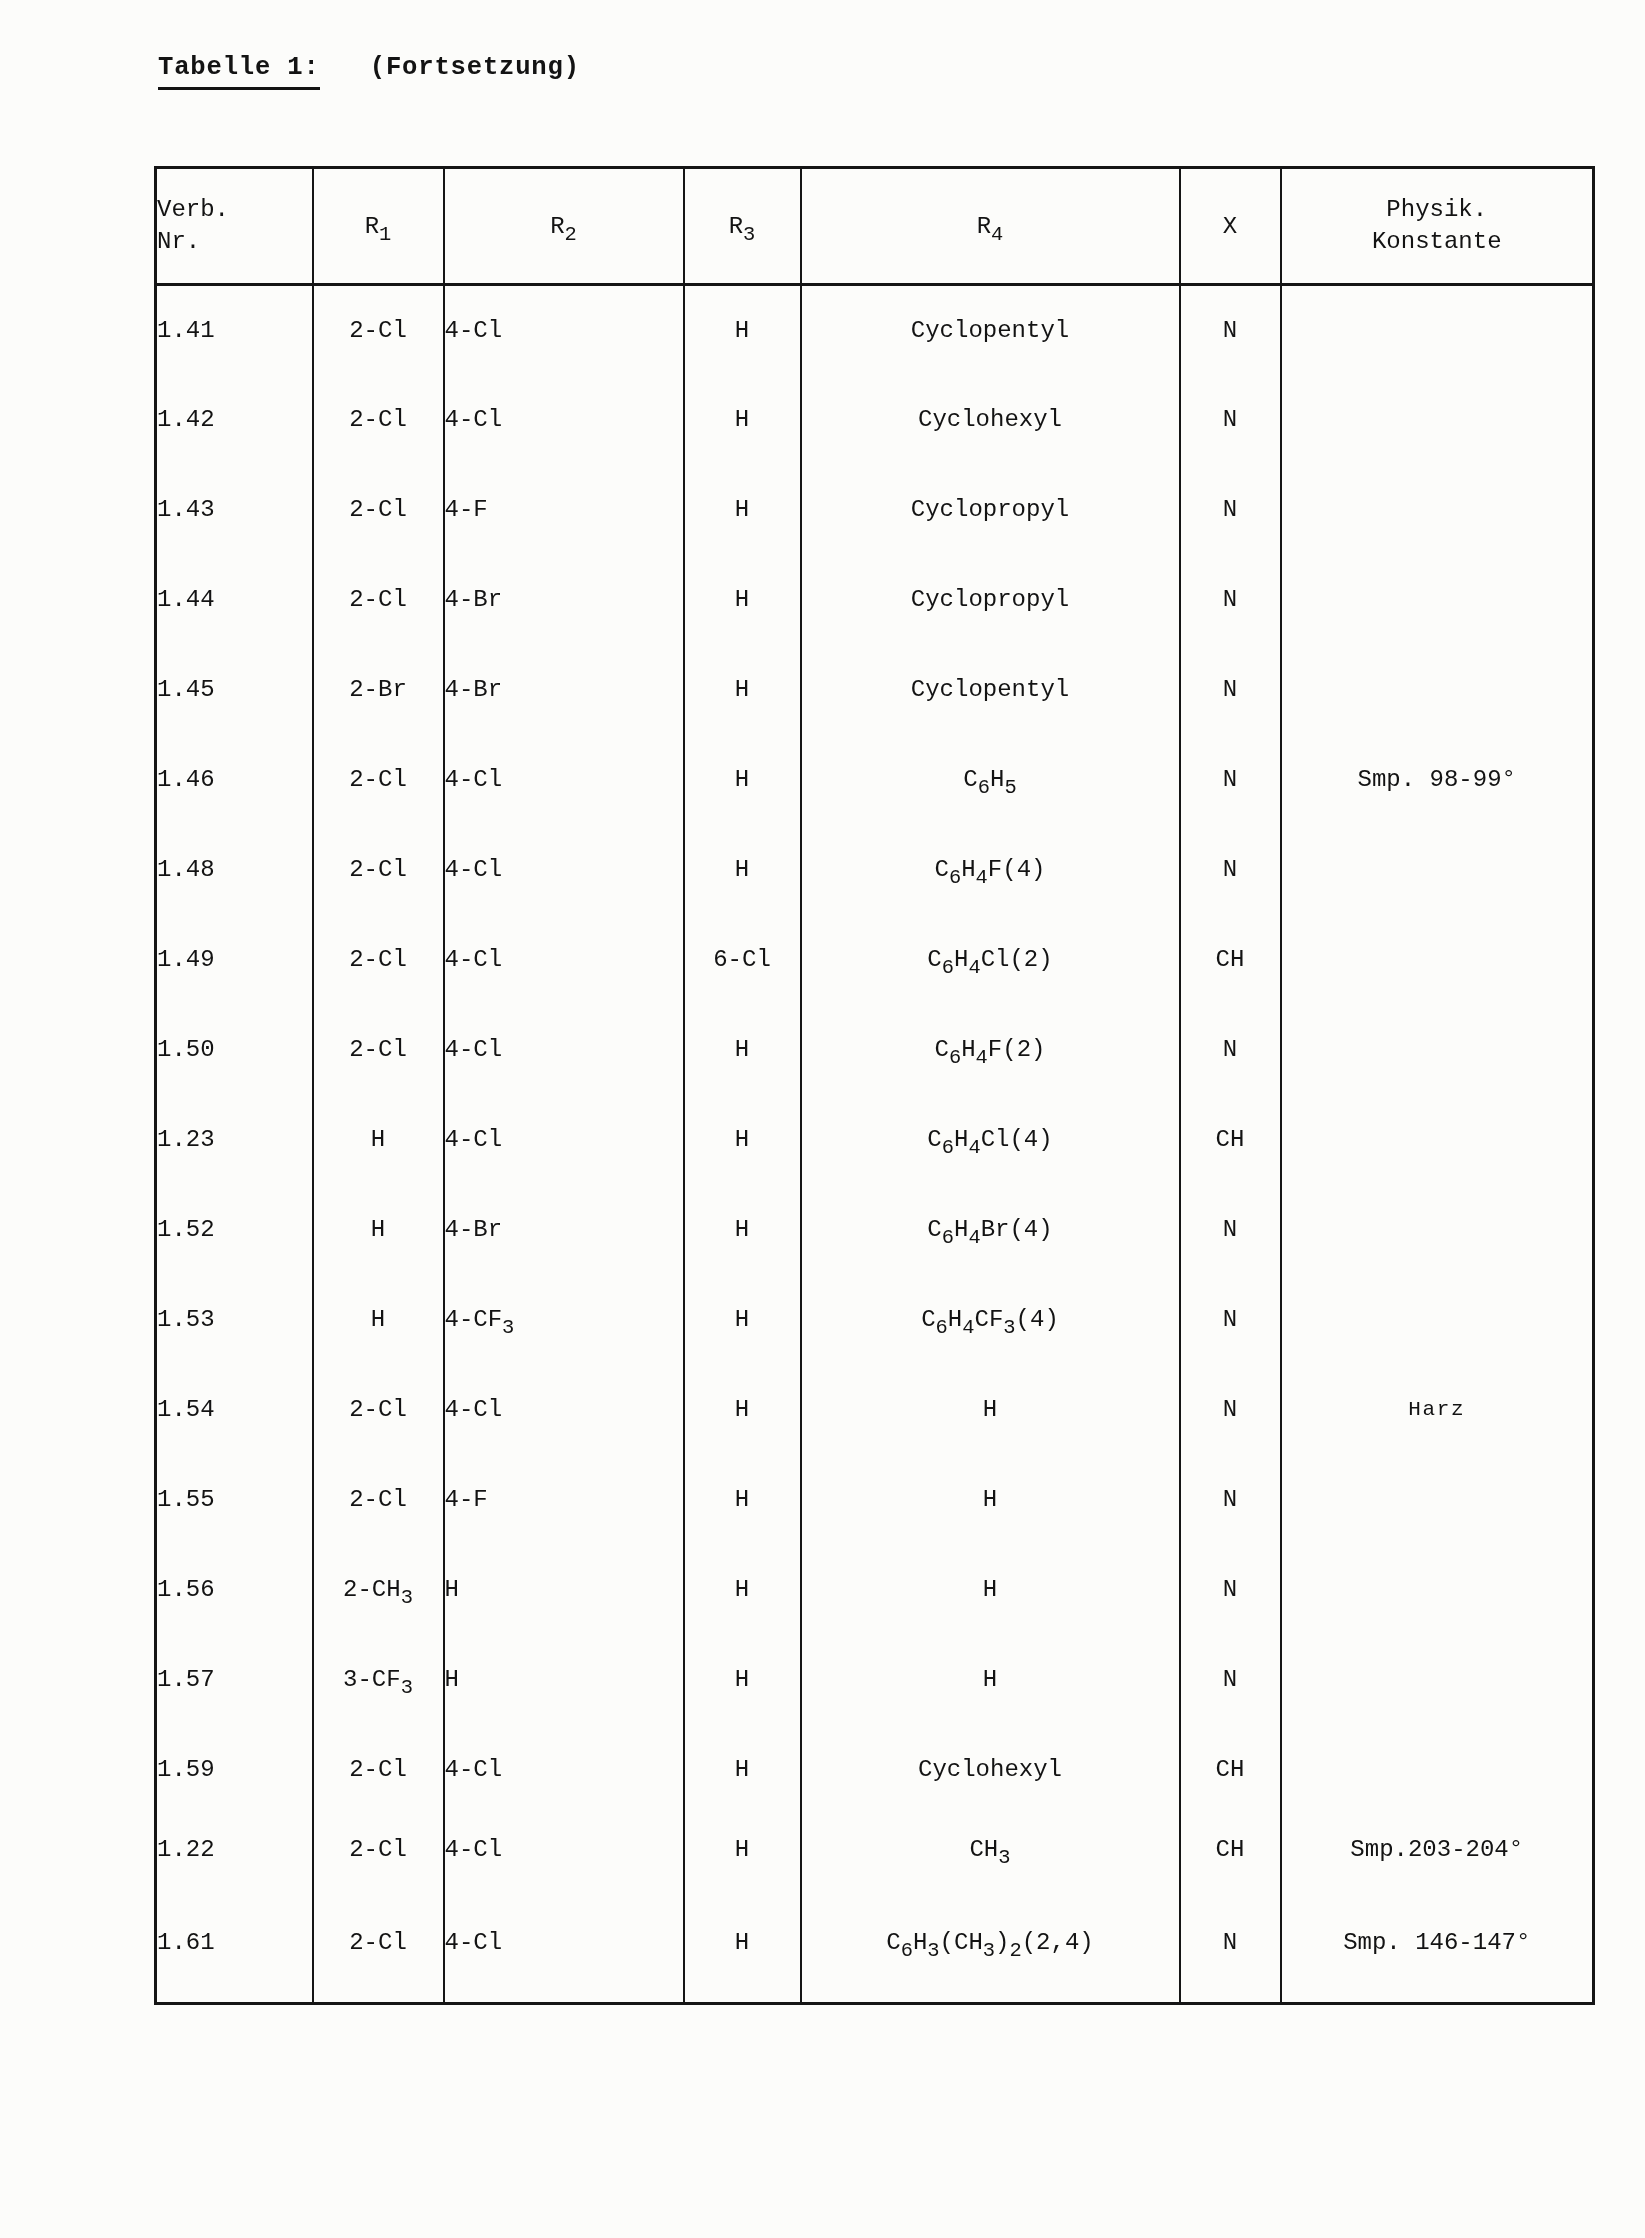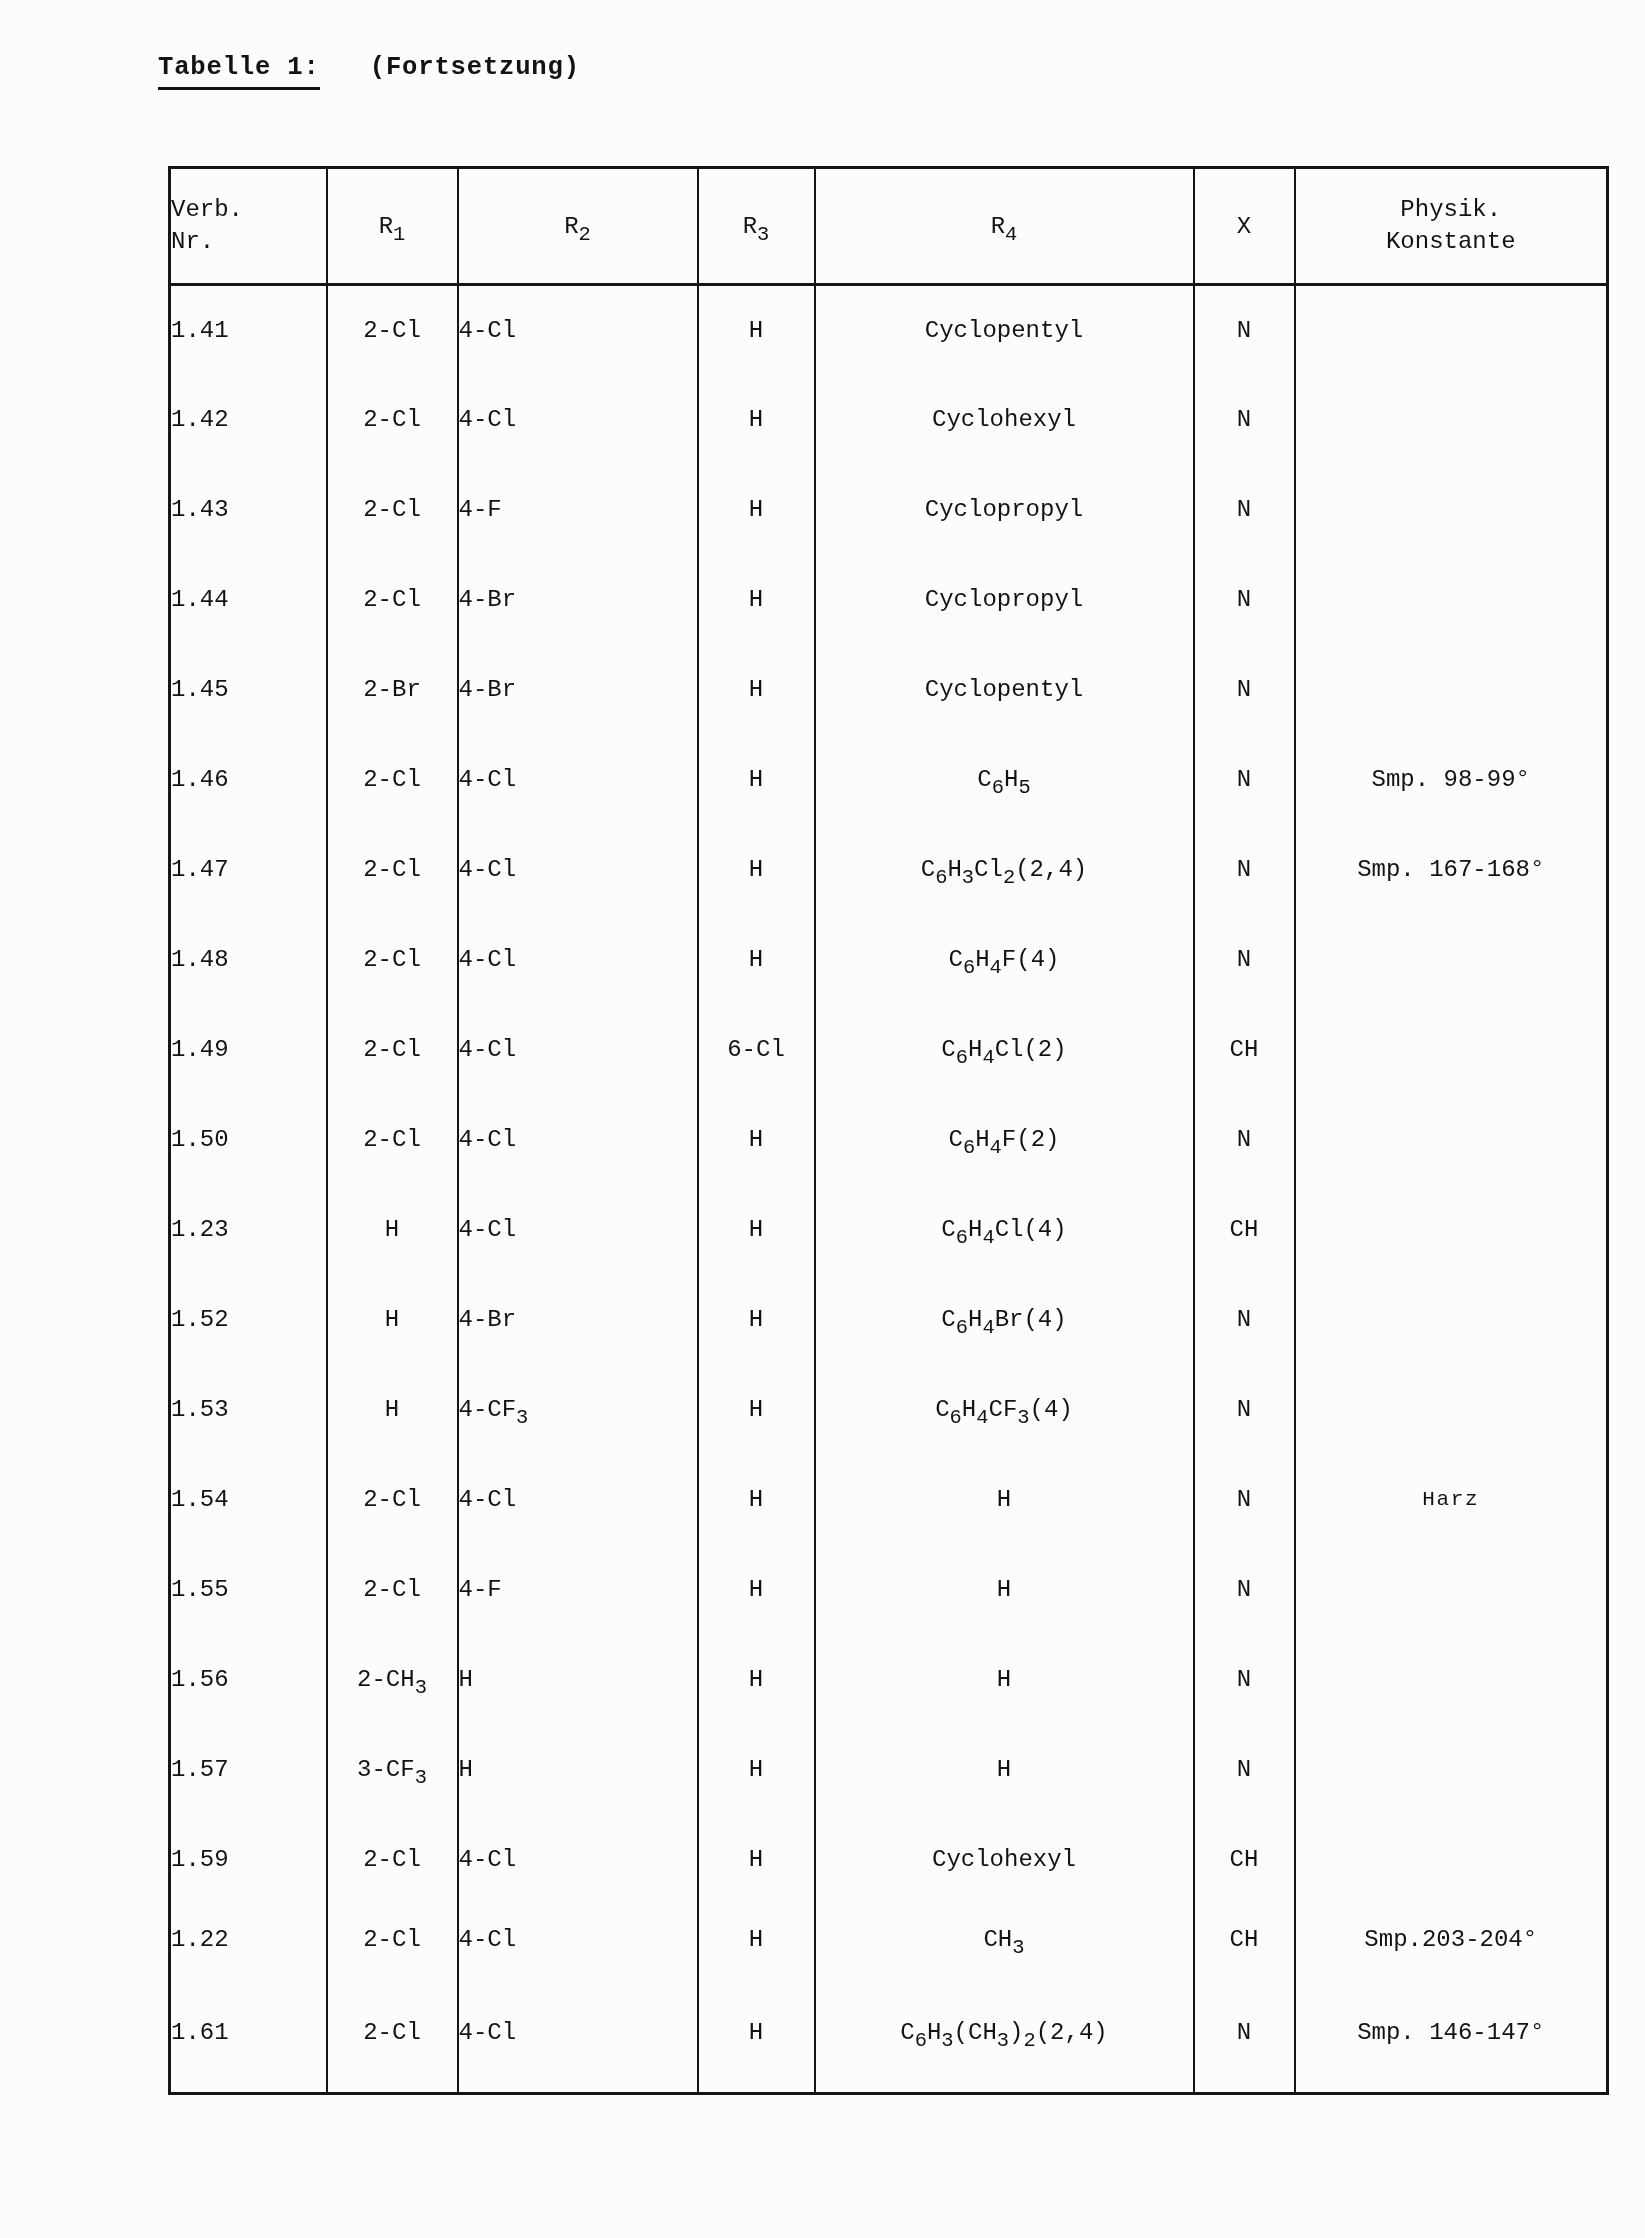--- a/index.html
+++ b/index.html
@@ -30,21 +30,21 @@
     border-bottom: 3.2px solid #131313;
     padding-bottom: 4.8px;
     display: inline-block;
   }
   .title-sub {
     margin-left: 34px;
     font-weight: bold;
   }
   table.data-table {
     position: absolute;
-    left: 168px;
+    left: 154px;
     top: 166px;
     width: 1437px;
     height: 1558px;
     border-collapse: collapse;
     table-layout: fixed;
     border: 3.2px solid #151515;
     font-size: 24px;
   }
   .data-table th, .data-table td {
     border-left: 2.4px solid #151515;
@@ -168,29 +168,20 @@
       <tr>
           <td class="c-nr">1.46</td>
           <td class="c-r1">2-Cl</td>
           <td class="c-r2">4-Cl</td>
           <td class="c-r3">H</td>
           <td class="c-r4">C<sub>6</sub>H<sub>5</sub></td>
           <td class="c-x">N</td>
           <td class="c-phys">Smp. 98-99°</td>
         </tr>
       <tr>
-          <td class="c-nr">1.47</td>
-          <td class="c-r1">2-Cl</td>
-          <td class="c-r2">4-Cl</td>
-          <td class="c-r3">H</td>
-          <td class="c-r4">C<sub>6</sub>H<sub>3</sub>Cl<sub>2</sub>(2,4)</td>
-          <td class="c-x">N</td>
-          <td class="c-phys">Smp. 167-168°</td>
-        </tr>
-      <tr>
           <td class="c-nr">1.48</td>
           <td class="c-r1">2-Cl</td>
           <td class="c-r2">4-Cl</td>
           <td class="c-r3">H</td>
           <td class="c-r4">C<sub>6</sub>H<sub>4</sub>F(4)</td>
           <td class="c-x">N</td>
           <td class="c-phys"></td>
         </tr>
       <tr>
           <td class="c-nr">1.49</td>

